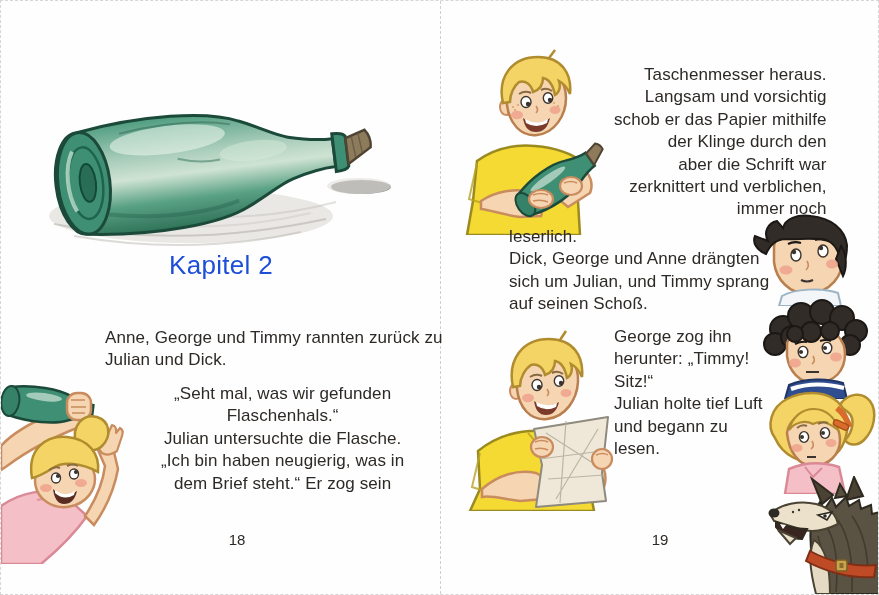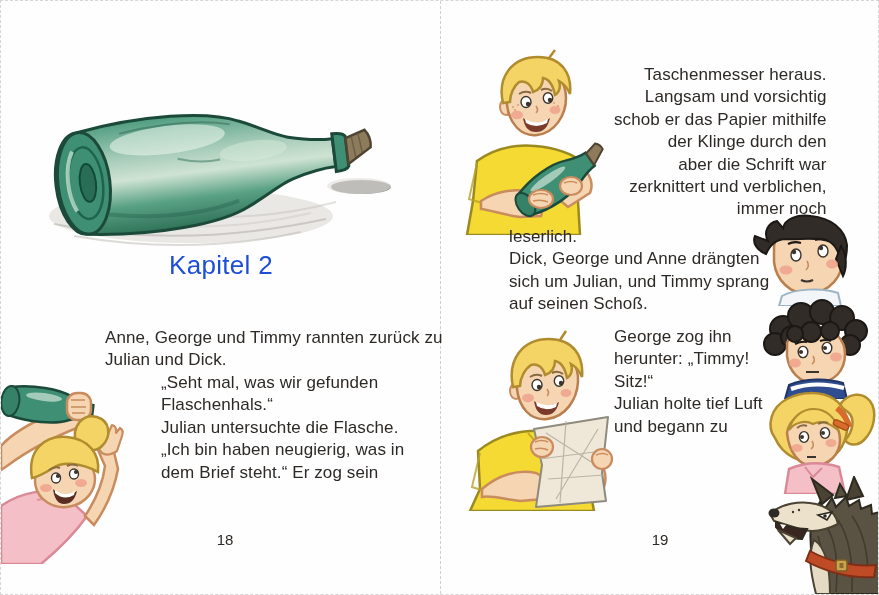--- a/index.html
+++ b/index.html
@@ -21,21 +21,21 @@
   .textblock{position:absolute;font-size:17px;line-height:22.4px;letter-spacing:.1px;white-space:nowrap;}
   .tl{white-space:nowrap;}
   .chapter{
     position:absolute;left:0;top:249px;width:440px;
     text-align:center;font-size:26px;letter-spacing:.3px;color:#1d4ed8;
   }
   .pagenum{
     position:absolute;top:530px;width:440px;text-align:center;
     font-size:15px;color:#2d2926;
   }
-  .pagenum.left{left:4px;}
+  .pagenum.left{left:16px;}
   .pagenum.right{left:439px;}
 </style>
 </head>
 <body>
 
 <div class="spread">
 
   <div class="gutter"></div>
 
   <div>
@@ -78,21 +78,21 @@
       </g>
     </svg>
 
     <div class="chapter">Kapitel 2</div>
 
     <div class="textblock" style="left:75px;top:326px;margin-left:29px;">
       <div class="tl">Anne, George und Timmy rannten zurück zu</div>
       <div class="tl">Julian und Dick.</div>
     </div>
 
-    <div class="textblock" style="left:160px;top:371px;">
+    <div class="textblock" style="left:160px;top:382px;text-align:center;">
       <div class="tl">„Seht mal, was wir gefunden</div>
       <div class="tl">Flaschenhals.“</div>
       <div class="tl">Julian untersuchte die Flasche.</div>
       <div class="tl">„Ich bin haben neugierig, was in</div>
       <div class="tl">dem Brief steht.“ Er zog sein</div>
     </div>
 
     <svg class="illu" style="left:0;top:383px;" width="136" height="180" viewBox="0 0 136 180" aria-label="Anne waving and holding up the green bottle">
 
       <path d="M0 62 C12 48 32 38 50 30 L80 22 C86 20 90 25 88 31 L81 42 C60 50 30 64 6 82 L0 86 Z" fill="#f6d5b2" stroke="#c98c5f" stroke-width="2.5"></path>
@@ -232,20 +232,21 @@
       <ellipse cx="72" cy="69" rx="6" ry="4.2" fill="#f0a28c" opacity="0.85"></ellipse>
       <ellipse cx="110" cy="64" rx="5.5" ry="4" fill="#f0a28c" opacity="0.85"></ellipse>
     </svg>
 
     <div class="textblock" style="left:613px;top:325px;">
       <div class="tl">George zog ihn</div>
       <div class="tl">herunter: „Timmy!</div>
       <div class="tl">Sitz!“</div>
       <div class="tl">Julian holte tief Luft</div>
       <div class="tl">und begann zu</div>
+      <div class="tl">lesen.</div>
     </div>
 
     <svg class="illu" style="left:745px;top:213px;" width="132" height="92" viewBox="0 0 132 92" aria-label="Dick, boy with dark swept hair">
       <path d="M28 32 C30 17 46 8 64 10 C84 12 97 25 97 43 C97 62 85 78 62 80 C44 80 30 66 28 48 Z" fill="#f6d5b2" stroke="#b97f4e" stroke-width="2.5"></path>
       <path d="M20 40 C11 36 6 29 9 22 L22 27 C17 18 22 9 31 7 L37 14 C39 5 51 0 65 2 C85 4 99 15 101 31 C101 41 99 49 95 54 C95 41 90 32 84 28 C74 22 52 26 40 25 C30 25 24 31 20 40 Z" fill="#322c28" stroke="#1c1815" stroke-width="2"></path>
       <path d="M95 32 C101 40 101 54 97 62 L90 45 Z" fill="#322c28" stroke="#1c1815" stroke-width="2"></path>
       <ellipse cx="50" cy="41" rx="5" ry="6" fill="#fff" stroke="#3a332e" stroke-width="1.4"></ellipse>
       <circle cx="48" cy="38" r="2.2" fill="#3a332e"></circle>
       <ellipse cx="77" cy="37" rx="5" ry="6" fill="#fff" stroke="#3a332e" stroke-width="1.4"></ellipse>
       <circle cx="75" cy="34" r="2.2" fill="#3a332e"></circle>

